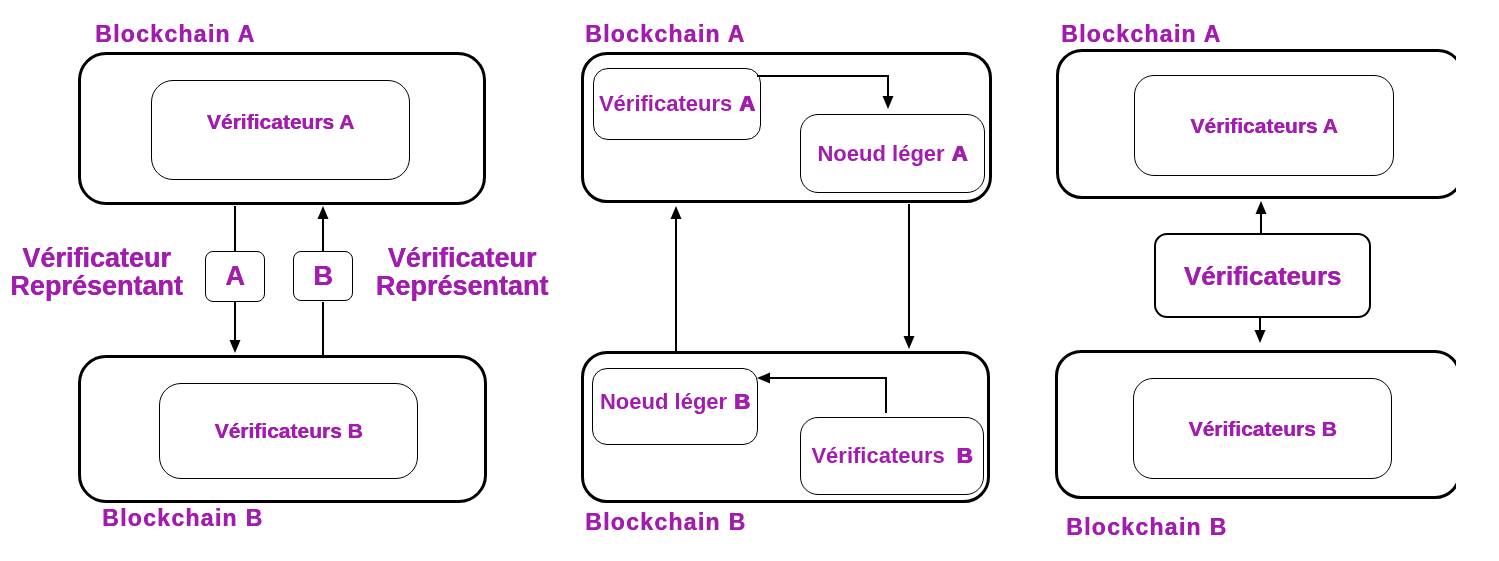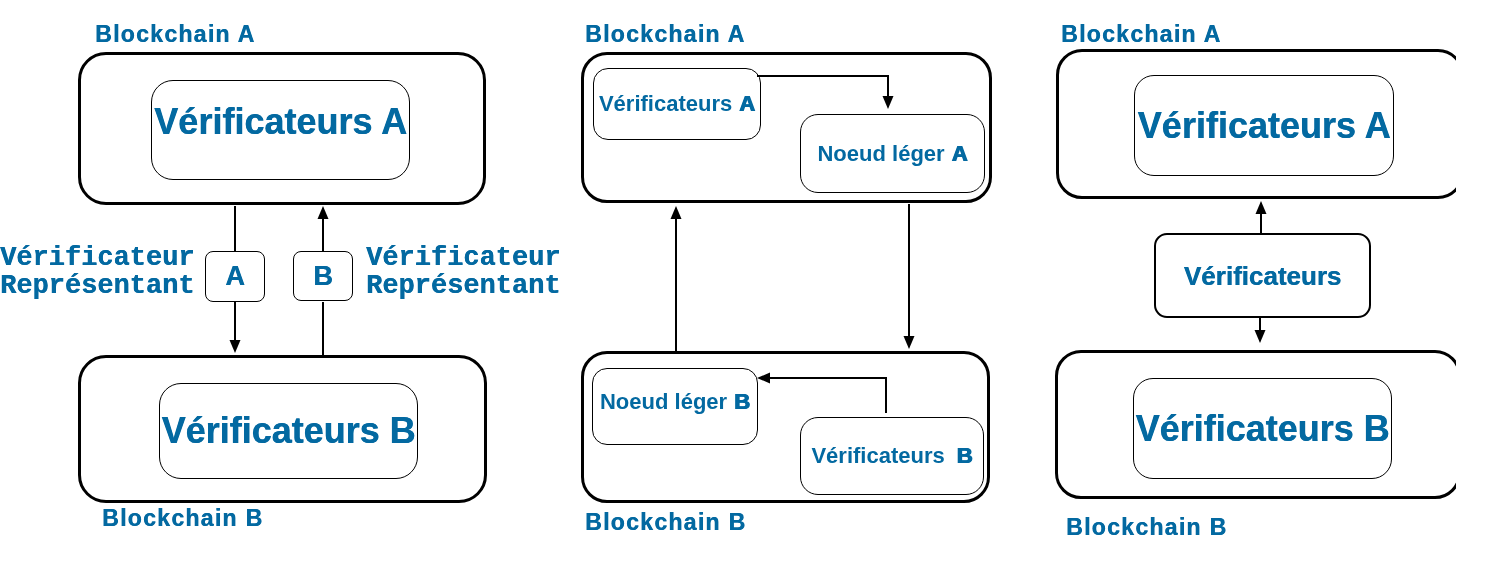--- a/index.html
+++ b/index.html
@@ -1,39 +1,39 @@
 <!DOCTYPE html>
 <html><head>
 <meta charset="utf-8">
 <style>
   html,body{margin:0;padding:0;background:#ffffff;}
   .stage{
     position:relative;width:1456px;height:561px;background:#ffffff;
-    font-family:"Liberation Sans",sans-serif;color:#0369a1;overflow:hidden;
+    font-family:"Liberation Sans",sans-serif;color:#a21caf;overflow:hidden;
   }
   .bc-label{
     position:absolute;font-weight:bold;font-size:23px;letter-spacing:1.3px;
     white-space:nowrap;text-shadow:0.5px 0 currentColor;
   }
   .outer{
     position:absolute;border:3px solid #000;border-radius:28px;
     background:#fff;box-sizing:border-box;
   }
   .node{
     position:absolute;border:1.6px solid #000;background:#fff;box-sizing:border-box;
     display:flex;align-items:center;justify-content:center;text-align:center;
     font-weight:bold;white-space:nowrap;
   }
-  .big{font-size:36px;border-radius:22px;text-shadow:0.5px 0 currentColor;text-align:center;}
+  .big{font-size:21px;border-radius:22px;text-shadow:0.5px 0 currentColor;text-align:center;}
   .mid{font-size:22px;border-radius:15px;}
   .mid2{font-size:22px;border-radius:18px;}
   .relay{font-size:27px;border-radius:8px;text-shadow:0.5px 0 currentColor;}
   .caption{
     position:absolute;font-weight:bold;font-size:27px;line-height:28px;
-    text-align:center;text-shadow:0.4px 0 currentColor;white-space:nowrap;font-family:Liberation Mono, monospace;
+    text-align:center;text-shadow:0.4px 0 currentColor;white-space:nowrap;
   }
   .externes{
     position:absolute;border:2px solid #000;border-radius:13px;background:#fff;
     box-sizing:border-box;display:flex;flex-direction:column;align-items:center;
     justify-content:center;font-weight:bold;font-size:26px;line-height:40px;
     text-align:center;text-shadow:0.5px 0 currentColor;white-space:nowrap;
   }
   .suffix{margin-left:7px;text-shadow:0.8px 0 currentColor,-0.4px 0 currentColor;}
   .suffix-wide{margin-left:12px;text-shadow:0.8px 0 currentColor,-0.4px 0 currentColor;}
   .connector-layer{position:absolute;left:0;top:0;pointer-events:none;}

